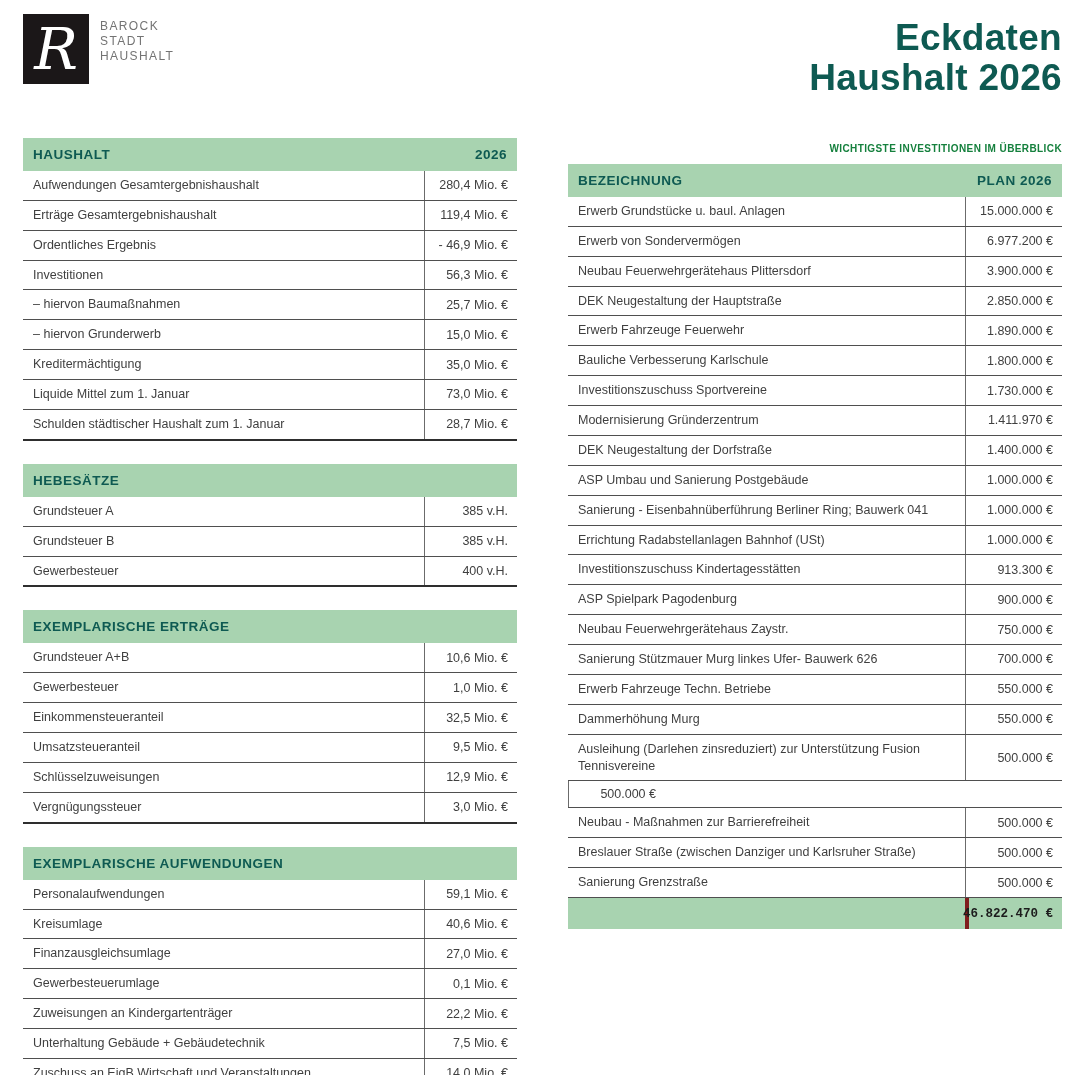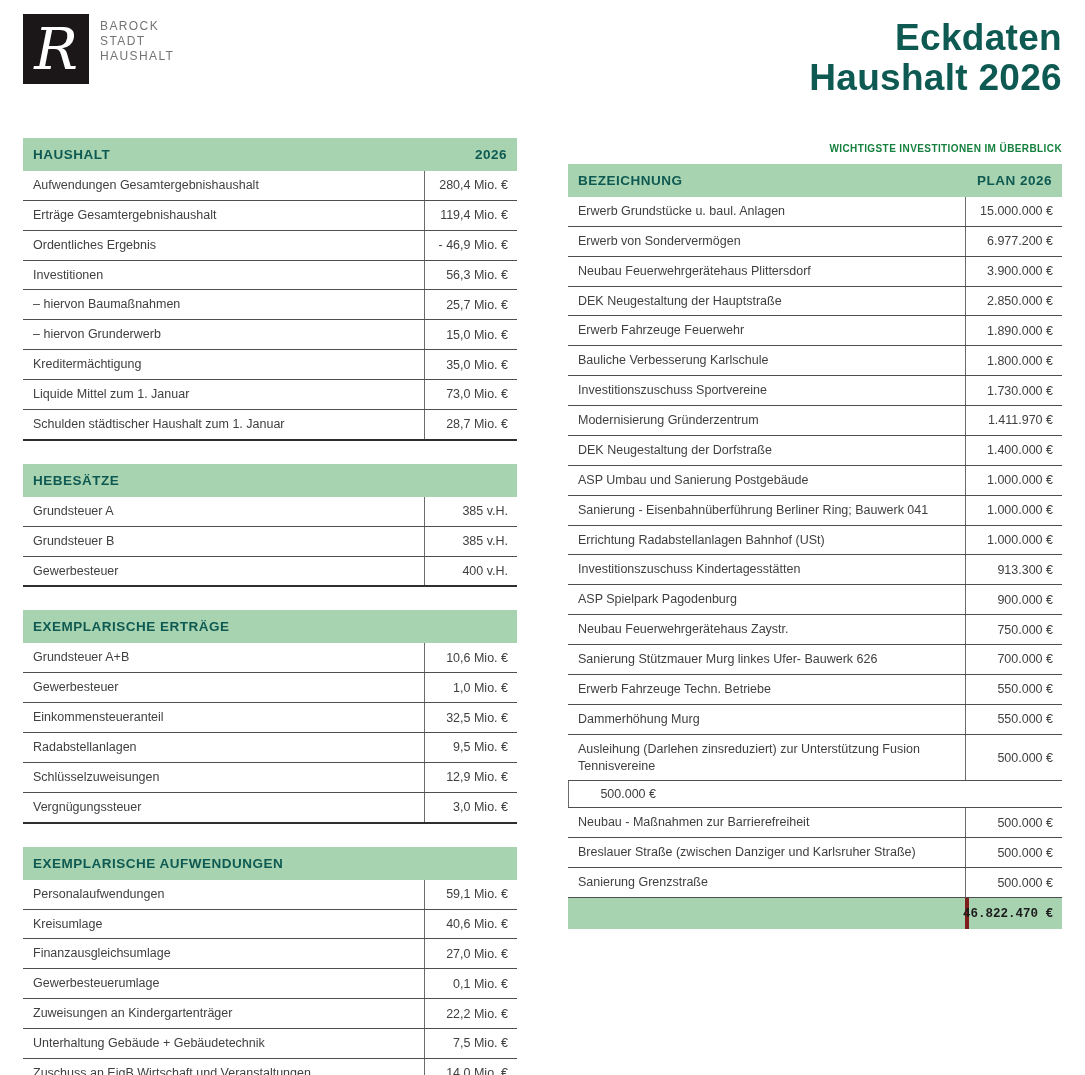--- a/index.html
+++ b/index.html
@@ -192,21 +192,21 @@
           </div>
           <div class="row">
             <div class="cell label">Gewerbesteuer</div>
             <div class="cell value">1,0 Mio. €</div>
           </div>
           <div class="row">
             <div class="cell label">Einkommensteueranteil</div>
             <div class="cell value">32,5 Mio. €</div>
           </div>
           <div class="row">
-            <div class="cell label">Radabstellanlagen</div>
+            <div class="cell label">Umsatzsteueranteil</div>
             <div class="cell value">9,5 Mio. €</div>
           </div>
           <div class="row">
             <div class="cell label">Schlüsselzuweisungen</div>
             <div class="cell value">12,9 Mio. €</div>
           </div>
           <div class="row">
             <div class="cell label">Vergnügungssteuer</div>
             <div class="cell value">3,0 Mio. €</div>
           </div>

